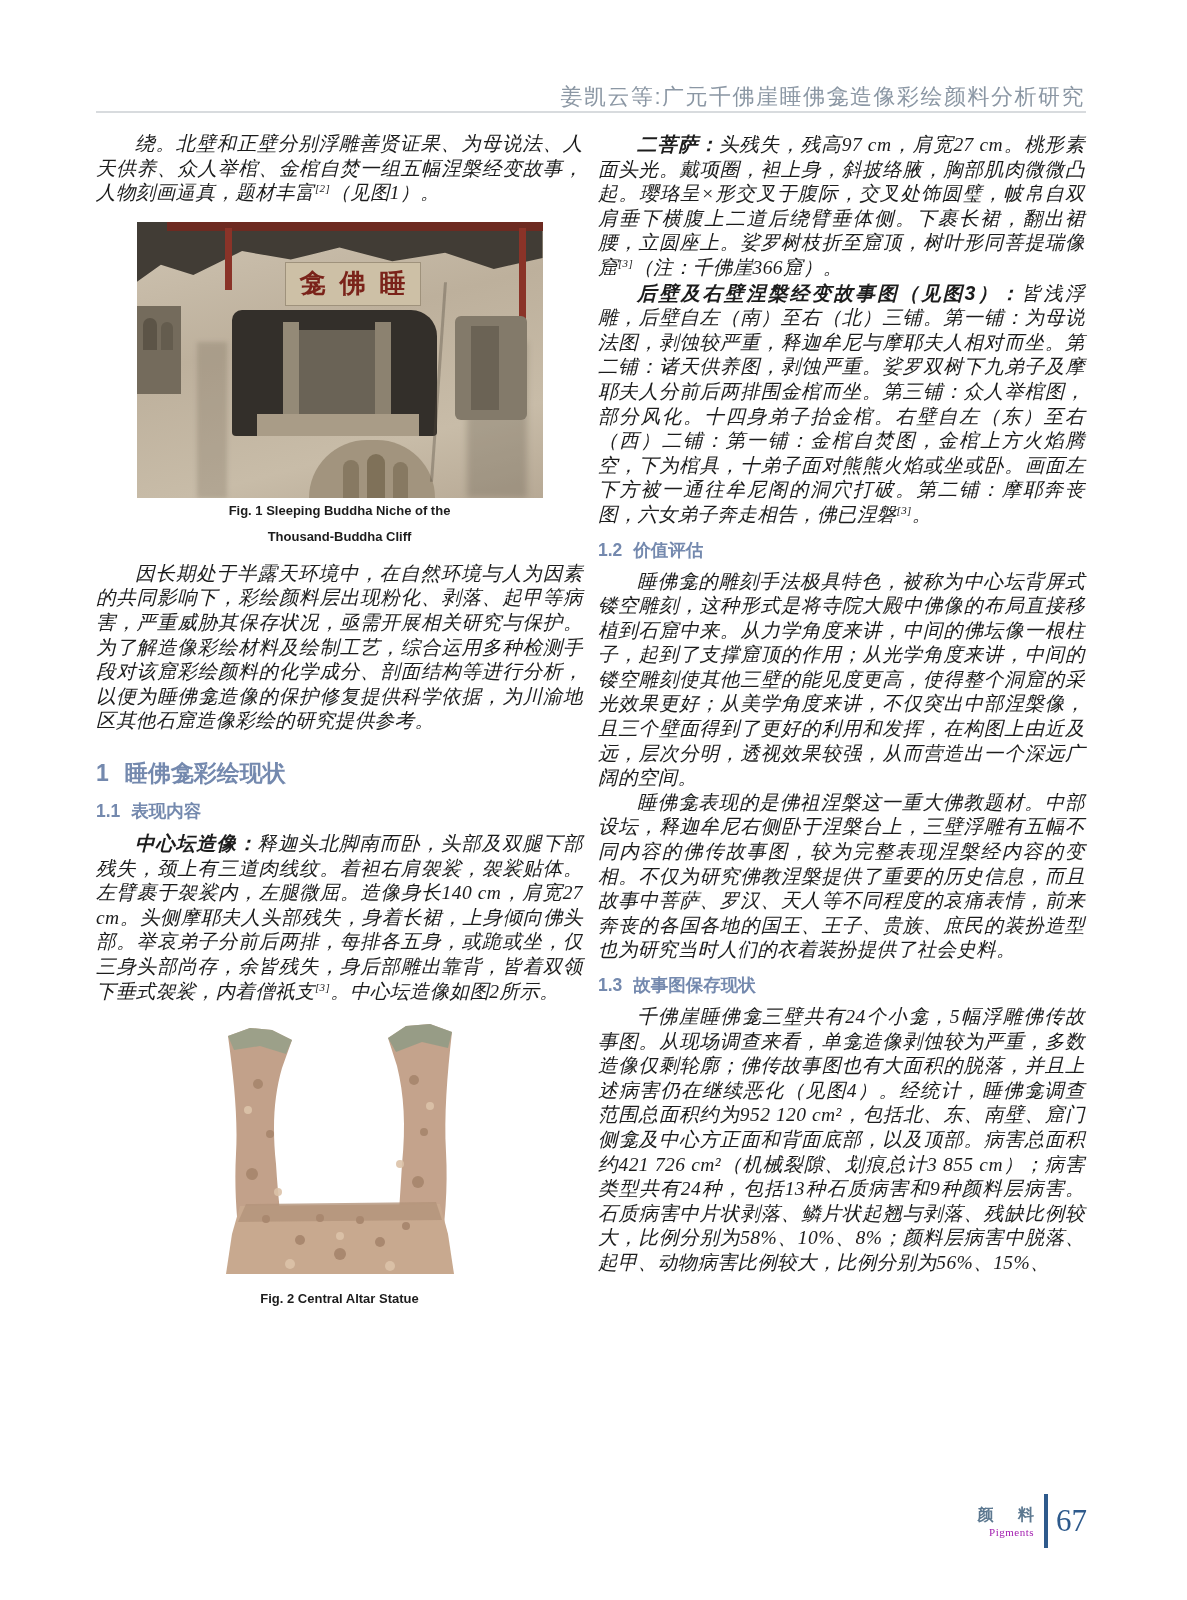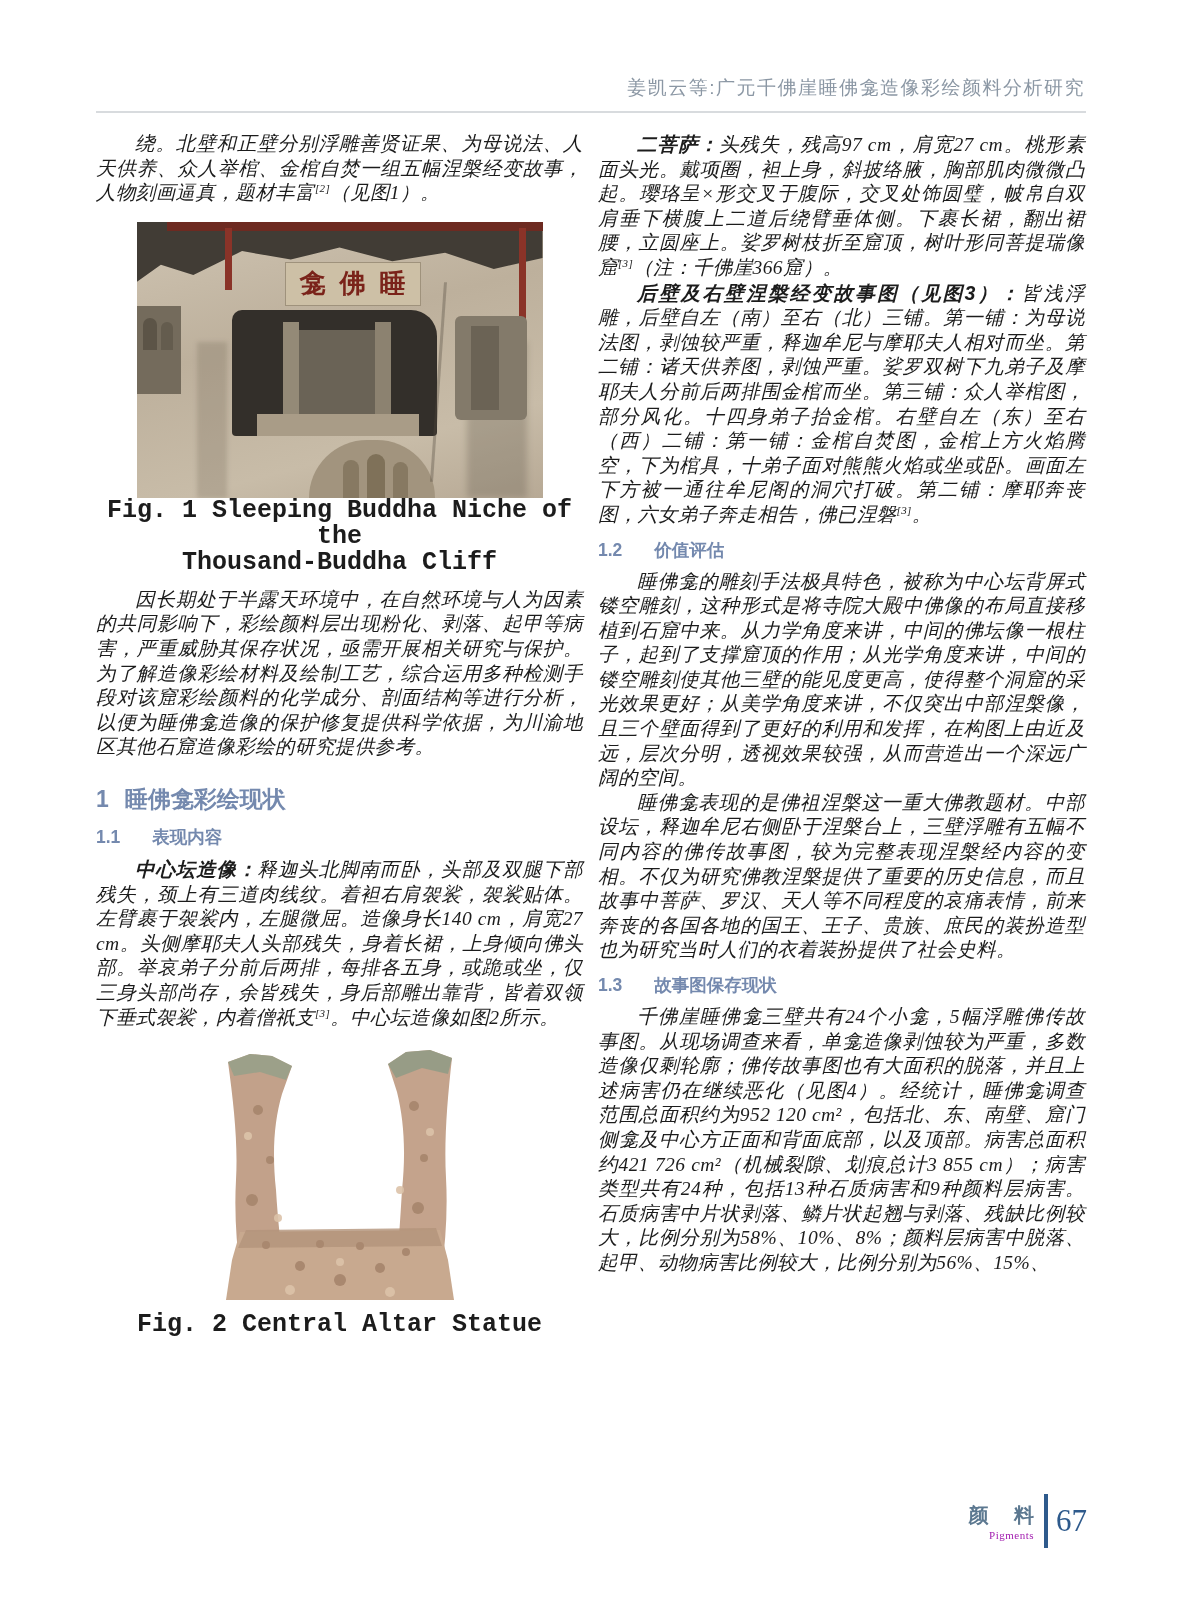--- a/index.html
+++ b/index.html
@@ -1,42 +1,42 @@
 <!DOCTYPE html>
 <html><head>
 <meta charset="utf-8">
 <style>
   html,body{margin:0;padding:0;background:#e8e8e8;}
   .page{position:relative;width:1187px;height:1600px;background:#ffffff;margin:0 auto;
         font-family:"Liberation Serif","DejaVu Serif",serif;color:#1c1c1c;overflow:hidden;}
   
-  .running-head{position:absolute;top:75px;right:102px;font-size:19px;color:#8b97a4;
+  .running-head{position:absolute;top:82px;right:102px;font-size:22px;color:#8b97a4;
         letter-spacing:1.5px;font-family:"Liberation Sans","DejaVu Sans",sans-serif;}
   .head-rule{position:absolute;top:111px;left:96px;width:990px;height:2px;background:#d8dbde;}
   
   .col{position:absolute;top:132px;width:487px;}
   .col-left{left:96px;}
   .col-right{left:598px;}
   .body-p{margin:0;font-size:19.5px;line-height:24.6px;text-align:justify;text-indent:2em;
         letter-spacing:0.4px;font-style:italic;}
   .body-p .lead{font-weight:bold;font-family:"Liberation Sans","DejaVu Sans",sans-serif;}
   .body-p sup{font-size:11px;line-height:0;}
   
   .sec1{margin:24px 0 10px 0;font-family:"Liberation Sans","DejaVu Sans",sans-serif;
         font-weight:bold;font-size:23px;color:#7489ae;}
   .sec1 .num{margin-right:16px;}
   .subsec{margin:6px 0 8px 0;font-family:"Liberation Sans","DejaVu Sans",sans-serif;
         font-weight:bold;font-size:17.5px;color:#7489ae;}
-  .subsec .num{margin-right:32px;text-align:right;}
+  .subsec .num{margin-right:11px;text-align:right;}
   
   .fig{margin:14px 0 8px 0;text-align:center;}
   .cap-zh{margin-top:12px;font-family:"Liberation Sans","DejaVu Sans",sans-serif;
         font-weight:bold;font-size:19px;line-height:26px;}
-  .cap-en{font-family:Liberation Mono, monospace;font-weight:bold;
-        font-size:25px;line-height:26px;}
+  .cap-en{font-family:Liberation Sans, sans-serif;font-weight:bold;
+        font-size:13px;line-height:26px;}
   
   .photo1{position:relative;width:406px;height:276px;margin:0 auto;background:#c3b7a4;overflow:hidden;}
   .photo1 *{position:absolute;}
   .f1-grad{inset:0;background:linear-gradient(165deg,#cfc4b2 0%,#bdb09c 40%,#c8bca8 75%,#b7a995 100%);}
   .f1-streak1{left:60px;top:120px;width:30px;height:156px;background:rgba(110,100,85,.25);filter:blur(2px);}
   .f1-streak2{left:330px;top:120px;width:60px;height:156px;background:rgba(95,88,75,.3);filter:blur(3px);}
   .f1-top{left:0;top:0;width:406px;height:86px;background:#413c35;
         clip-path:polygon(0 0,100% 0,100% 42%,88% 55%,76% 36%,63% 46%,50% 30%,38% 44%,26% 34%,14% 62%,6% 50%,0 70%);}
   .f1-beam{left:30px;top:0;width:376px;height:9px;background:#6d2a21;}
   .f1-post-l{left:88px;top:6px;width:7px;height:62px;background:#8a3328;}
@@ -58,21 +58,21 @@
   .f1-arch{left:172px;top:218px;width:126px;height:58px;background:#a2947e;border-radius:63px 63px 0 0;}
   .f1-fig1{left:206px;top:238px;width:16px;height:38px;background:#877962;border-radius:8px 8px 0 0;}
   .f1-fig2{left:230px;top:232px;width:18px;height:44px;background:#7f7159;border-radius:9px 9px 0 0;}
   .f1-fig3{left:256px;top:240px;width:15px;height:36px;background:#877962;border-radius:8px 8px 0 0;}
   .f1-crack{left:300px;top:60px;width:3px;height:200px;background:rgba(80,72,60,.35);transform:rotate(4deg);}
   
   .fig2-svg{display:block;margin:6px auto 0 auto;}
   
   .footer{position:absolute;top:1494px;right:100px;display:flex;align-items:center;}
   .f-names{text-align:right;margin-right:10px;}
-  .f-zh{font-family:"Liberation Sans","DejaVu Sans",sans-serif;font-weight:bold;font-size:20px;
+  .f-zh{font-family:"Liberation Sans","DejaVu Sans",sans-serif;font-weight:bold;font-size:16px;
         color:#5c7890;letter-spacing:10px;margin-right:-10px;}
   .f-en{font-size:11px;color:#a21caf;letter-spacing:0.5px;margin-top:0px;}
   .f-bar{width:4px;height:54px;background:#2e5a8c;margin-right:8px;}
   .f-page{font-size:31px;color:#2e5a8c;}
 </style>
 </head>
 <body>
 
 <div class="page">
 

